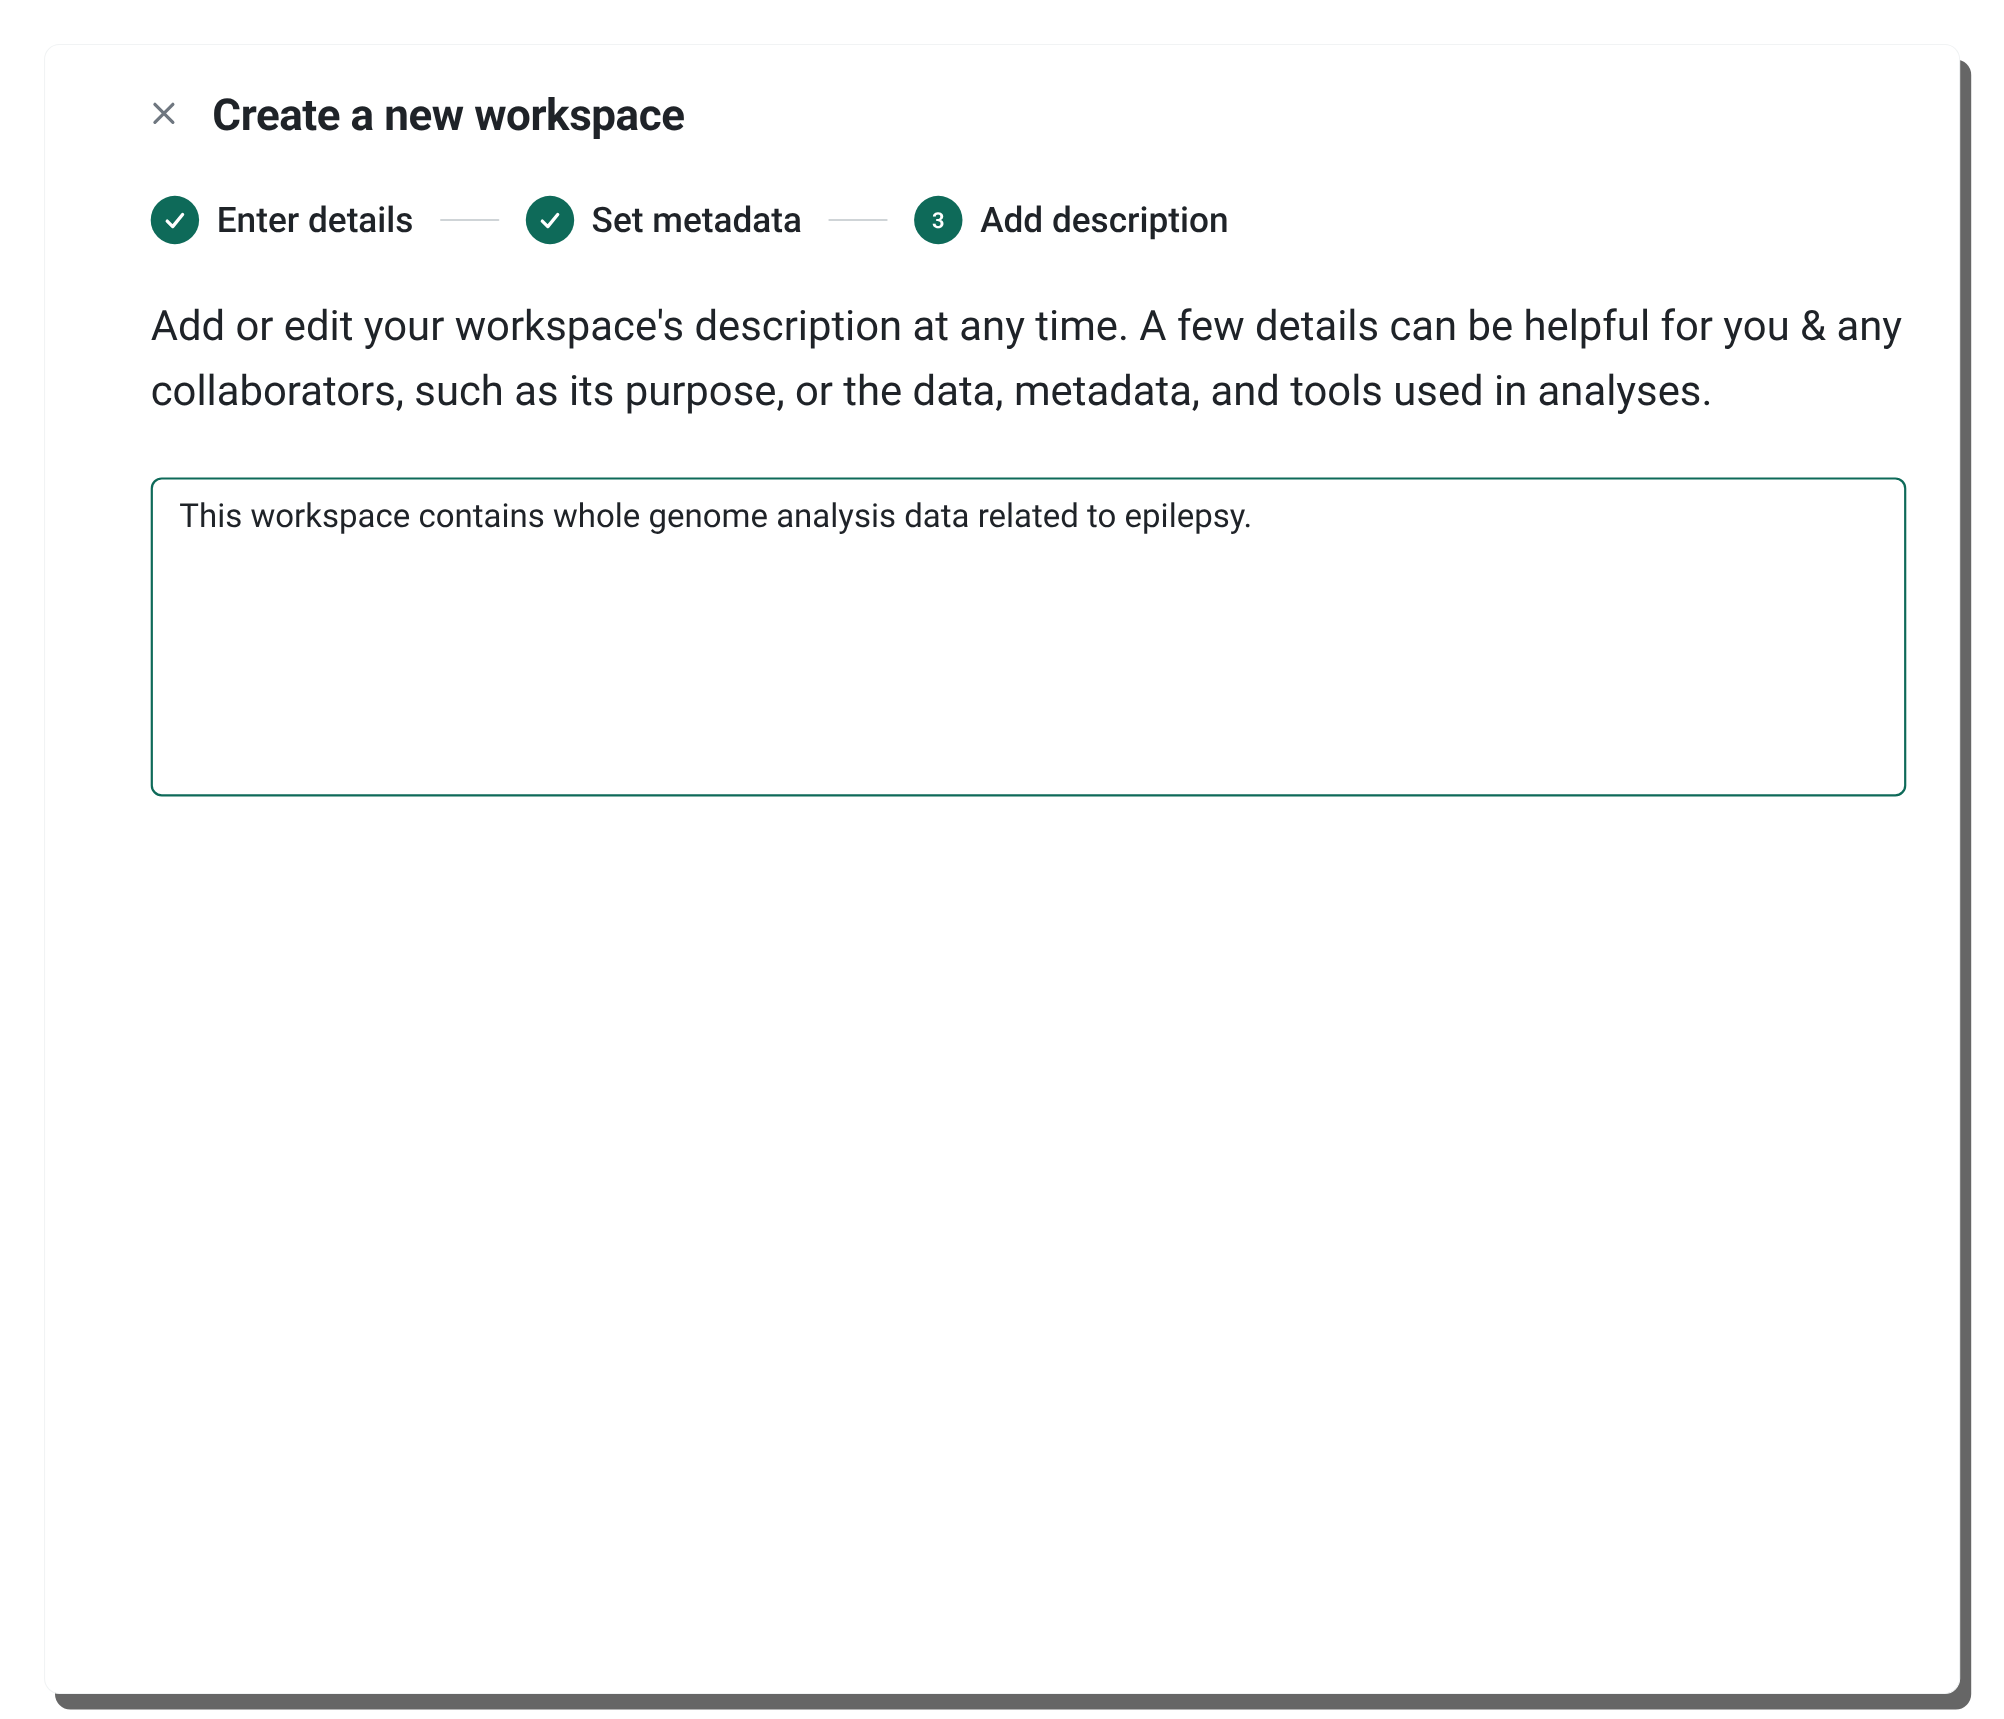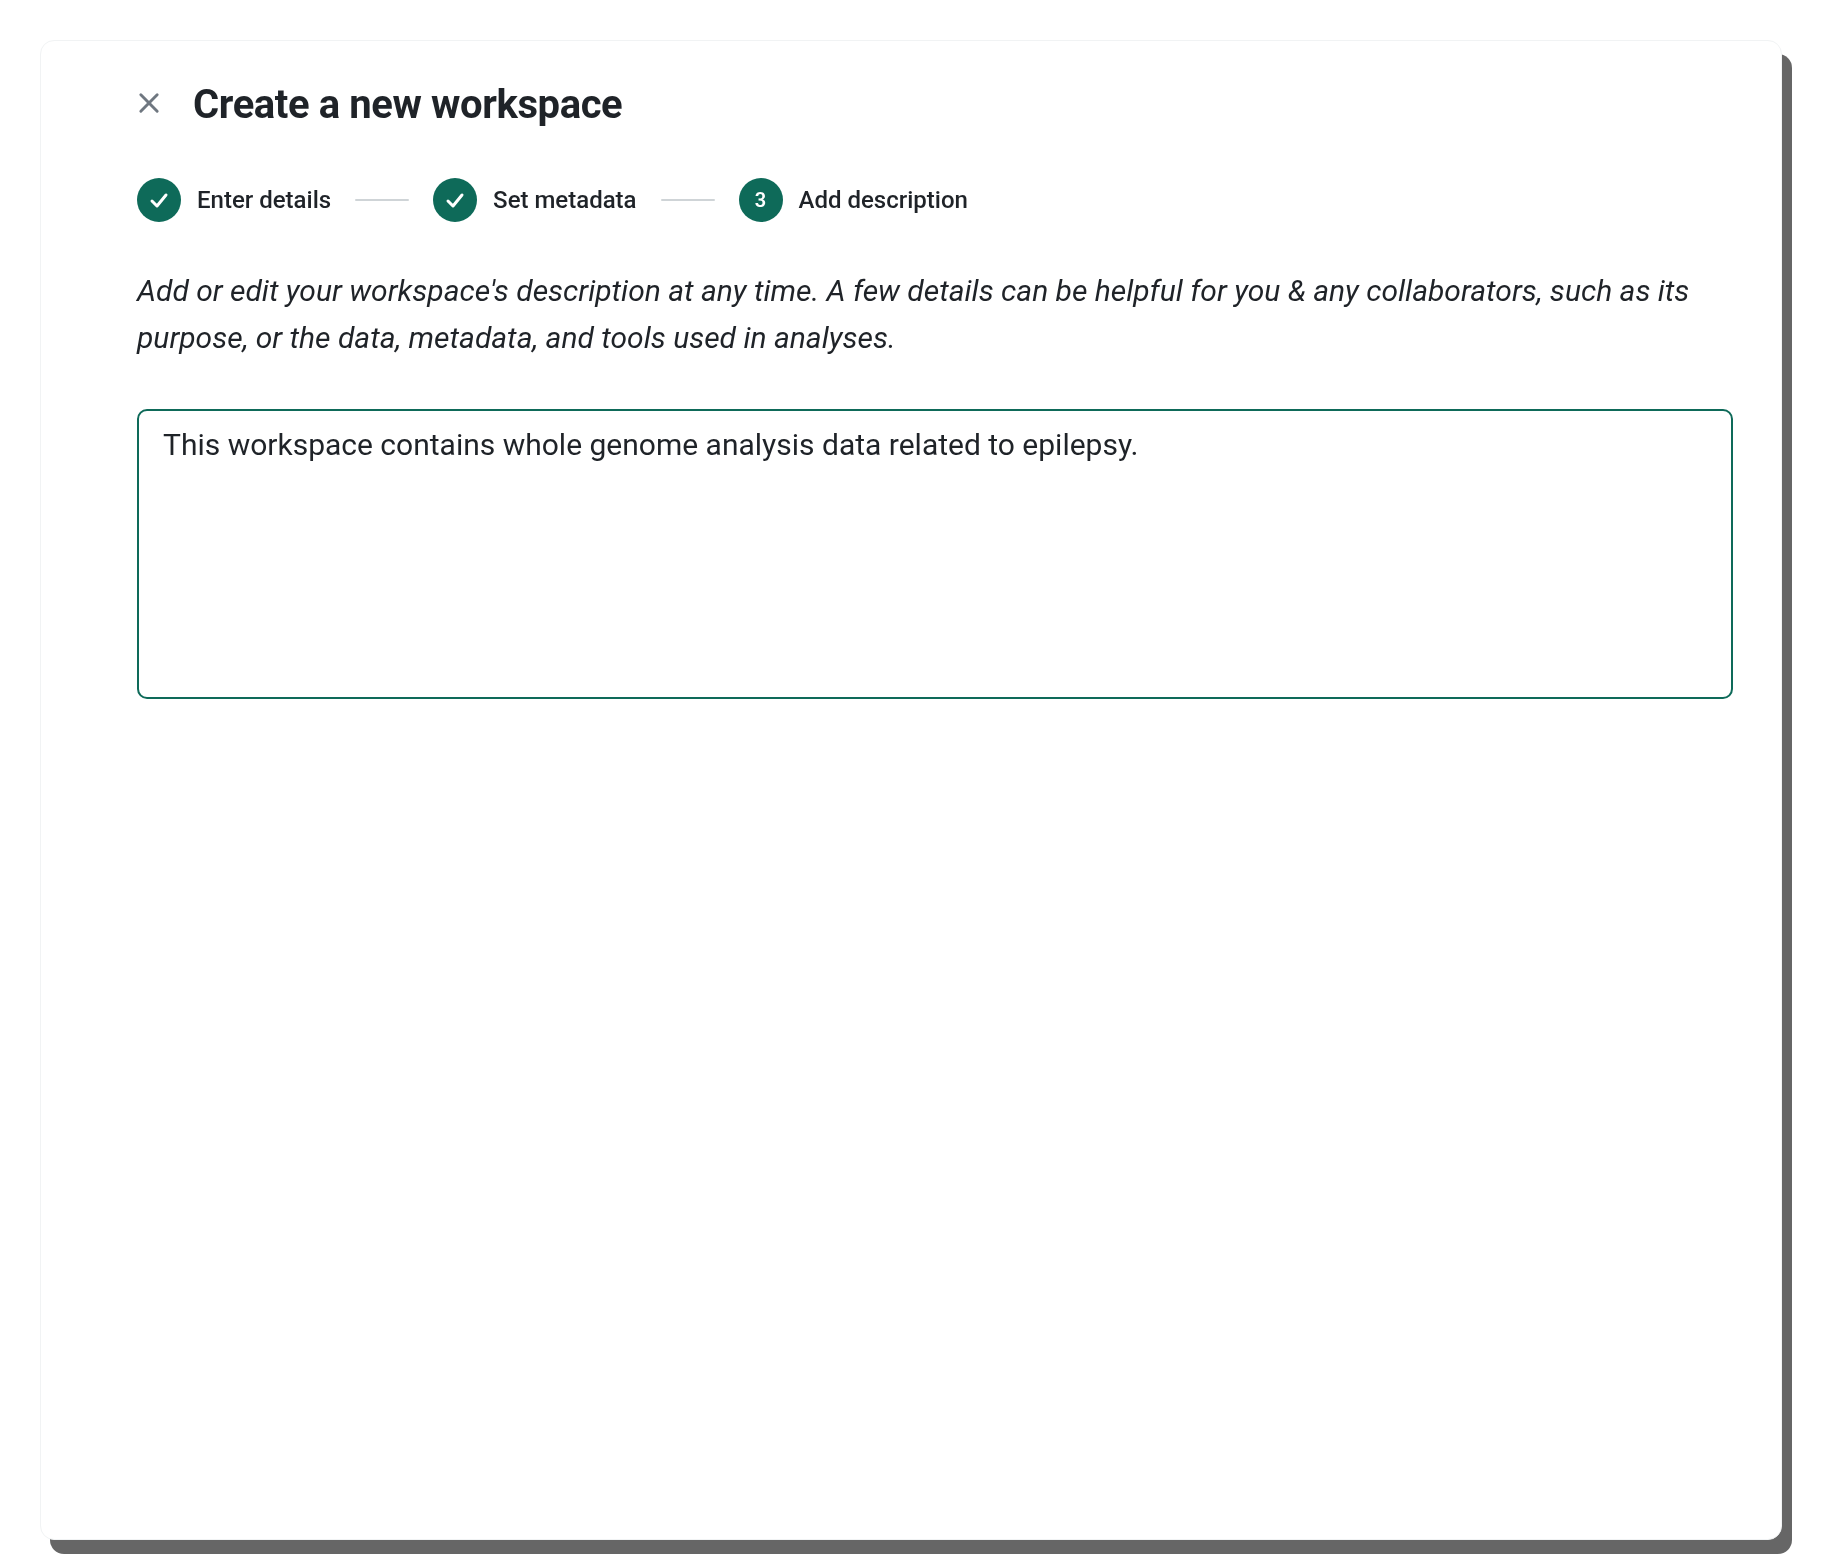--- a/index.html
+++ b/index.html
@@ -58,37 +58,36 @@
     padding:40px 48px 10px 48px;
   }
   .step{display:flex;align-items:center;gap:16px;}
   .step-badge{
     width:44px;height:44px;border-radius:50%;
     background:var(--accent);color:#fff;
     display:flex;align-items:center;justify-content:center;
     font-size:20px;font-weight:600;flex:0 0 auto;
   }
   .step-badge svg{width:24px;height:24px;}
-  .step-label{font-size:24px;font-weight:500;color:var(--text);}
+  .step-label{font-size:32px;font-weight:500;color:var(--text);}
   .connector{
     width:54px;height:2px;background:#cfd4d7;border-radius:2px;
   }
   
   .dlg-body{
     flex:1 1 auto;
     padding:36px 48px 20px 48px;
     overflow:auto;
   }
   .helper{
-    font-size:30px;
+    font-size:38px;
     line-height:1.55;
     color:var(--text);
     margin:0 0 48px 0;
     max-width:100%;
-    font-style:italic;
   }
   
   .field{
     border:2px solid var(--accent);
     border-radius:10px;
     padding:12px 24px 20px 24px;
     min-height:290px;
     position:relative;
   }
   .field-label{

